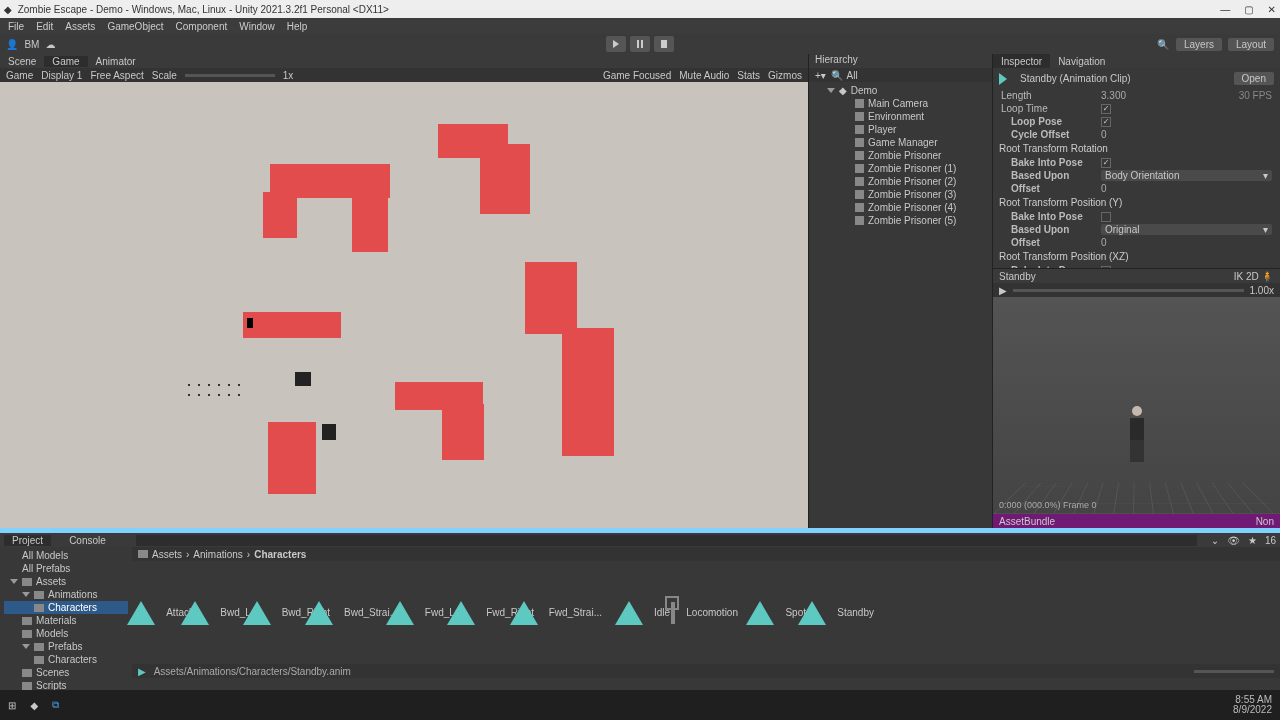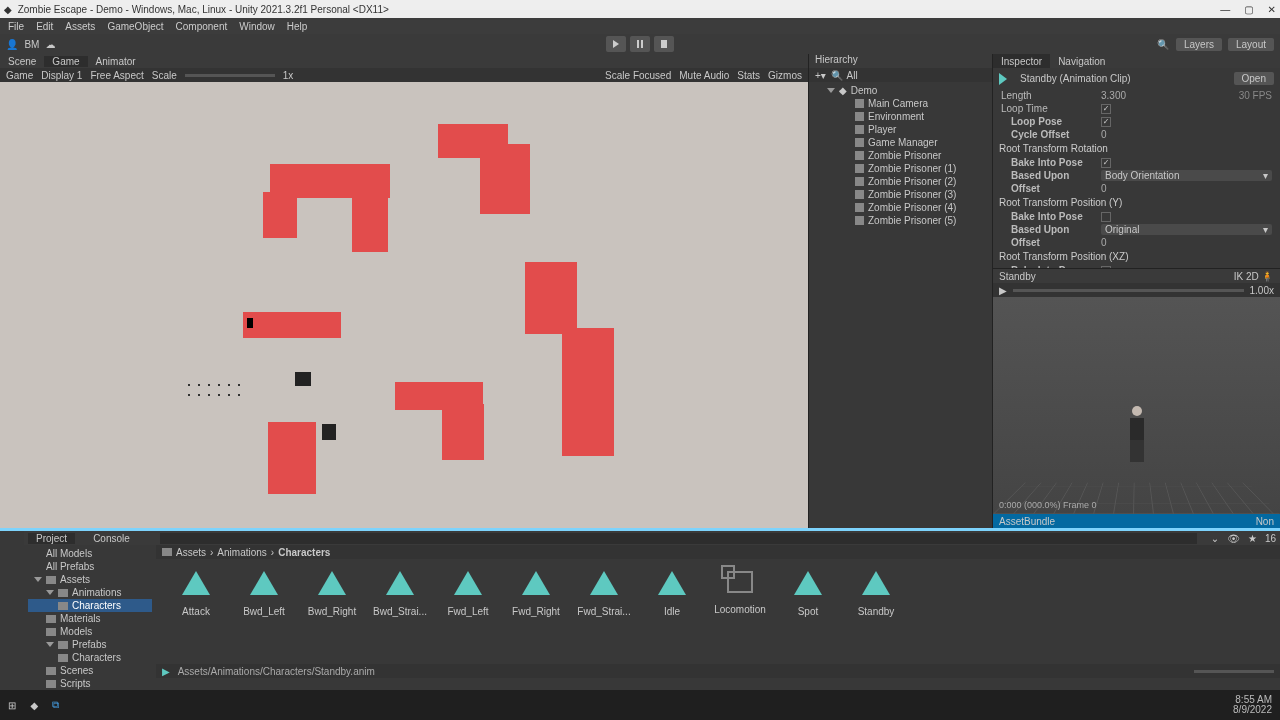--- a/index.html
+++ b/index.html
@@ -73,33 +73,33 @@
 .grid-floor { position:absolute; bottom:0; left:0; right:0; height:70px;
   background-image:repeating-linear-gradient(90deg,#555 0,#555 1px,transparent 1px,transparent 20px),
                    repeating-linear-gradient(0deg,#555 0,#555 1px,transparent 1px,transparent 20px);
   transform:perspective(200px) rotateX(55deg); transform-origin:bottom; }
 .figure { position:absolute; left:50%; bottom:48px; width:24px; height:60px; transform:translateX(-50%); }
 .figure .head{ width:10px;height:10px;border-radius:50%;background:#c4b9b0;margin:0 auto; }
 .figure .body{ width:14px;height:22px;background:#2a2a2a;margin:2px auto 0; }
 .figure .legs{ width:14px;height:22px;background:#333;margin:0 auto; }
 
 
-.bottom { height:150px; border-top:3px solid #7dd3fc; display:flex;padding-left:24px; }
+.bottom { height:150px; border-top:5px solid #7dd3fc; display:flex; }
 .proj-left { width:132px; background:#383838; }
 .proj-right { flex:1; background:#383838; display:flex; flex-direction:column; }
 .bottom .phdr { height:14px; background:#3a3a3a; display:flex; align-items:center; padding:0 4px; gap:10px; }
 .tree { padding:2px 4px; }
 .tree-row { padding:1px 0 1px 6px; display:flex; gap:4px; align-items:center; }
 .tree-row.l2 { padding-left:18px; }
 .tree-row.l3 { padding-left:30px; }
 .tree-row.sel { background:#2e5a8a; color:#fff; }
 .folder-ico { width:10px; height:8px; background:#888; }
 .bc { height:14px; background:#333; display:flex; align-items:center; padding:0 6px; gap:4px; }
 .assets-grid { flex:1; display:flex; gap:24px; padding:12px 18px; }
-.asset { display:flex; flex-direction:column; align-items:center; gap:11px; width:44px; }
+.asset { display:flex; flex-direction:row; align-items:center; gap:11px; width:44px;justify-content:flex-end; }
 .tri-big { width:0; height:0; border-bottom:24px solid #5ec9c0; border-left:14px solid transparent; border-right:14px solid transparent; }
 .loco-ico { width:26px; height:22px; border:2px solid #888; position:relative; }
 .loco-ico::before{content:'';position:absolute;width:10px;height:10px;border:2px solid #888;left:-8px;top:-8px;}
 .status { height:14px; background:#333; display:flex; align-items:center; padding:0 6px; color:#aaa; }
 
 
 .taskbar { position:absolute; bottom:0; left:0; right:0; height:30px; background:#1f1f1f; display:flex; align-items:center; padding:0 8px; gap:14px; }
 .taskbar .clock { margin-left:auto; text-align:right; font-size:9px; color:#bbb; line-height:10px; }
 
 
@@ -171,21 +171,21 @@
         </div>
     </div>
     <div class="view-ctrl">
       <span>Game</span>
       <span>Display 1</span>
       <span>Free Aspect</span>
       <span>Scale</span>
       <span style="width:90px;height:3px;background:#555;display:inline-block"></span>
       <span>1x</span>
       <span class="spacer"></span>
-      <span>Scale Focused</span>
+      <span>Game Focused</span>
       <span>Mute Audio</span>
       <span>Stats</span>
       <span>Gizmos</span>
     </div>
     <div class="viewport">
 
       <div class="block" style="left:270px;top:82px;width:120px;height:34px"></div>
       <div class="block" style="left:352px;top:110px;width:36px;height:60px"></div>
       <div class="block" style="left:263px;top:110px;width:34px;height:46px"></div>
       <div class="block" style="left:438px;top:42px;width:70px;height:34px"></div>
@@ -353,21 +353,21 @@
       </div>
       <div class="stage">
         <div class="grid-floor"></div>
         <div class="figure">
           <div class="head"></div>
             <div class="body"></div>
             <div class="legs"></div>
         </div>
         <div style="position:absolute;bottom:4px;left:6px;color:#aaa;font-size:9px">0:000 (000.0%) Frame 0</div>
       </div>
-      <div style="height:14px;background:#0369a1;display:flex;align-items:center;padding:0 6px;justify-content:space-between">
+      <div style="height:14px;background:#701a75;display:flex;align-items:center;padding:0 6px;justify-content:space-between">
         <span>AssetBundle</span>
         <span>Non</span>
       </div>
     </div>
   </div>
 </div>
 
 <div class="bottom">
   <div class="proj-left">
     <div class="phdr">

